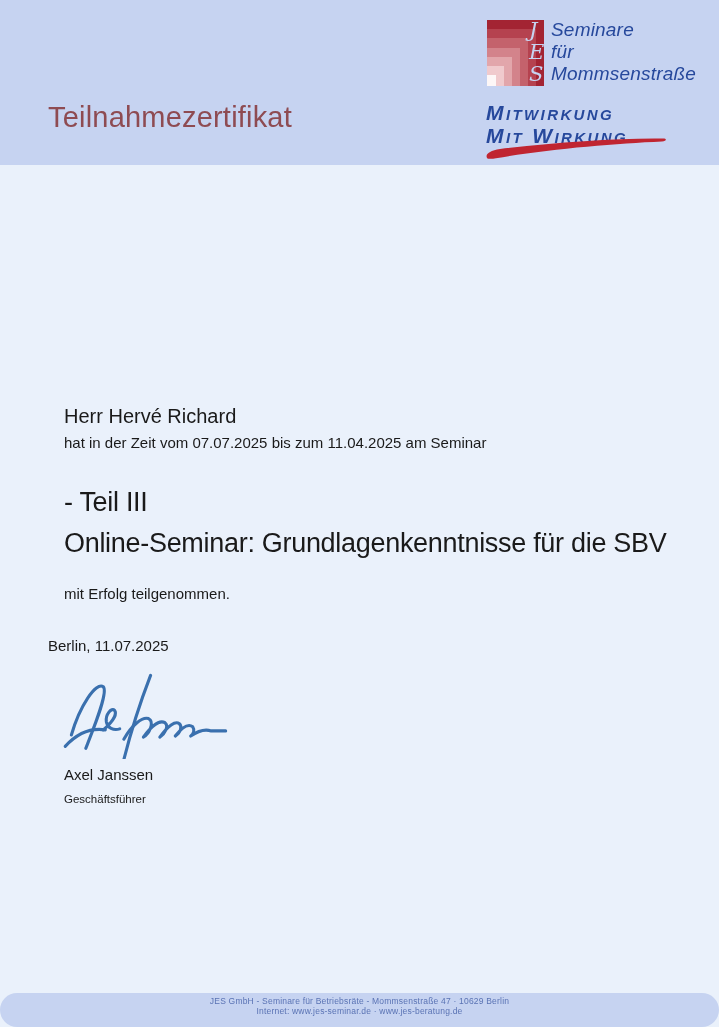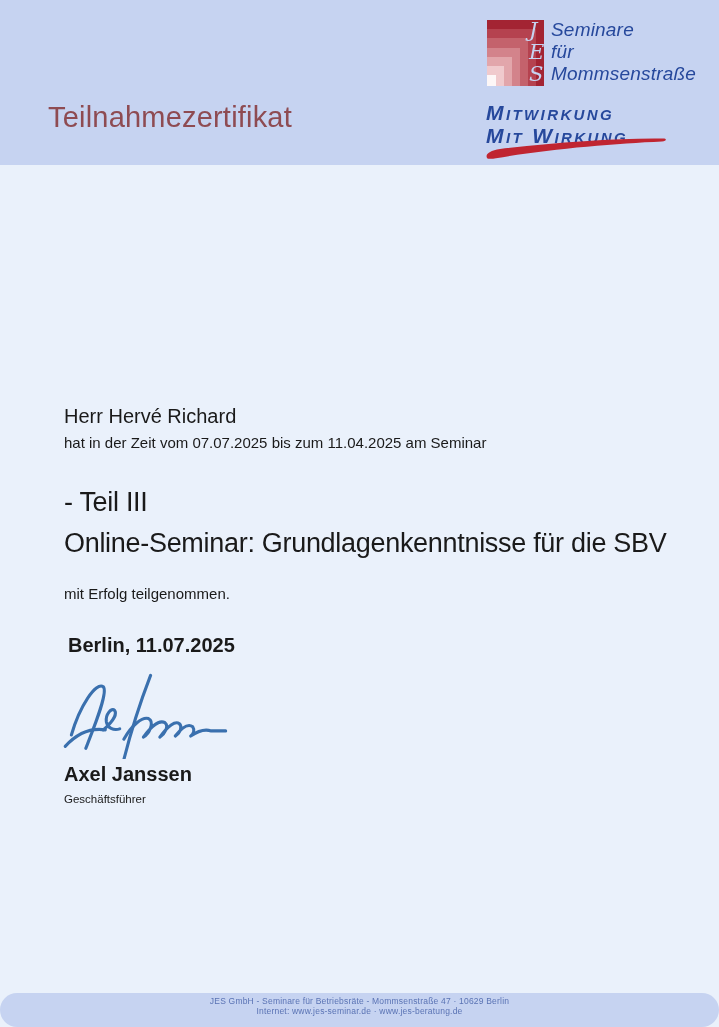--- a/index.html
+++ b/index.html
@@ -79,30 +79,30 @@
   .seminar-title{
     position:absolute;left:64px;top:482px;width:630px;
     font-size:27px;line-height:41px;
     letter-spacing:-.3px;
   }
   .result{
     position:absolute;left:64px;top:584px;
     font-size:15px;line-height:19px;
   }
   .place-date{
-    position:absolute;left:68px;top:636px;
-    font-size:20px;line-height:19px;font-weight:bold;
+    position:absolute;left:48px;top:636px;
+    font-size:15px;line-height:19px;
   }
   .signature{
     position:absolute;left:58px;top:673px;width:180px;height:86px;
     color:var(--signature_blue);
   }
   .signer-name{
     position:absolute;left:64px;top:765px;
-    font-size:20px;line-height:19px;font-weight:bold;
+    font-size:15px;line-height:19px;
   }
   .signer-role{
     position:absolute;left:64px;top:784px;
     font-size:11.5px;line-height:14px;margin-top:8px;
   }
   
   .footer-band{
     position:absolute;left:0;top:993px;width:719px;height:34px;
     background:var(--band_bg);
     text-align:center;

